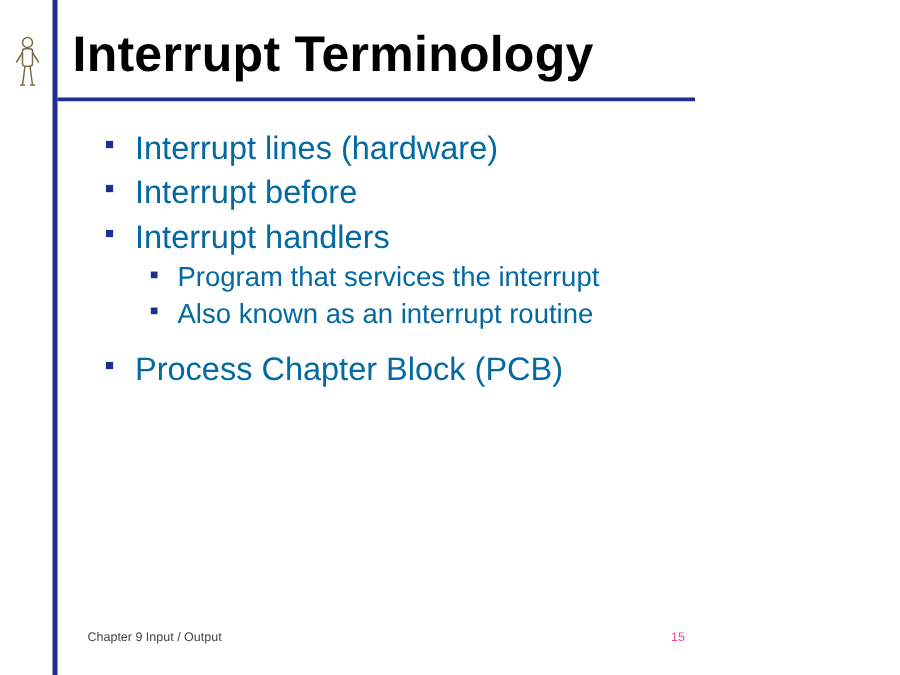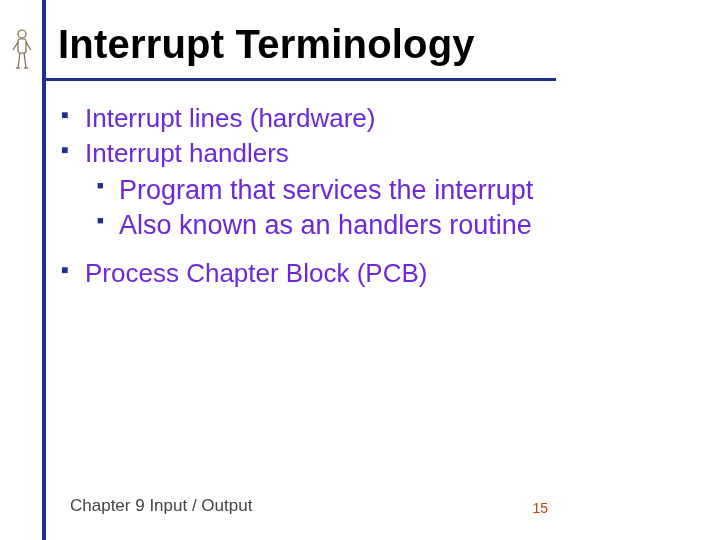--- a/index.html
+++ b/index.html
@@ -38,42 +38,42 @@
   .hrule {
     position: absolute;
     left: 46px;
     right: 20px;
     top: 78px;
     height: 3px;
     background: #1f2f8f;
   }
   .content {
     position: absolute;
-    left: 57px;
+    left: 80px;
     right: 30px;
     top: 100px;
-    color: #6d28d9;
+    color: #0369a1;
   }
   .l1 {
     font-size: 26px;
     line-height: 1.28;
     margin: 2px 0 2px 0;
     padding-left: 28px;
     position: relative;
   }
   .l1::before {
     content: "■";
     position: absolute;
     left: 4px;
     top: 6px;
     font-size: 12px;
     color: #1f2f8f;
   }
   .l2 {
-    font-size: 27px;
+    font-size: 22px;
     line-height: 1.28;
     margin: 1px 0 1px 0;
     padding-left: 28px;
     position: relative;
   }
   .l2::before {
     content: "■";
     position: absolute;
     left: 6px;
     top: 5px;
@@ -83,29 +83,29 @@
   .sub {
     margin-left: 34px;
     margin-top: 2px;
     margin-bottom: 6px;
   }
   .gap { height: 6px; }
   .footer-left {
     position: absolute;
     left: 70px;
     bottom: 24px;
-    font-size: 17px;
+    font-size: 10px;
     color: #444;
   }
   .footer-right {
     position: absolute;
     right: 28px;
     bottom: 24px;
-    font-size: 14px;
-    color: #c2410c;
+    font-size: 10px;
+    color: #ec4899;
   }
 </style>
 </head>
 <body>
 
 <div class="slide">
 
   <div class="vline"></div>
 
   <div class="logo">
@@ -119,24 +119,25 @@
       <line x1="6" y1="40" x2="10" y2="40" stroke="#7a6a4a" stroke-width="1.2"></line>
       <line x1="14" y1="40" x2="18" y2="40" stroke="#7a6a4a" stroke-width="1.2"></line>
     </svg>
   </div>
 
   <div class="title">Interrupt Terminology</div>
   <div class="hrule"></div>
 
   <div class="content">
     <div class="l1"><span>Interrupt lines (hardware)</span></div>
+    <div class="l1"><span>Interrupt before</span></div>
     <div class="l1"><span>Interrupt handlers</span></div>
     <div class="sub">
       <div class="l2"><span>Program that services the interrupt</span></div>
-      <div class="l2"><span>Also known as an handlers routine</span></div>
+      <div class="l2"><span>Also known as an interrupt routine</span></div>
     </div>
     <div class="gap"></div>
     <div class="l1"><span>Process Chapter Block (PCB)</span></div>
     <div class="sub">
     </div>
   </div>
 
   <div class="footer-left">Chapter 9 Input / Output</div>
   <div class="footer-right">15</div>
 </div>

